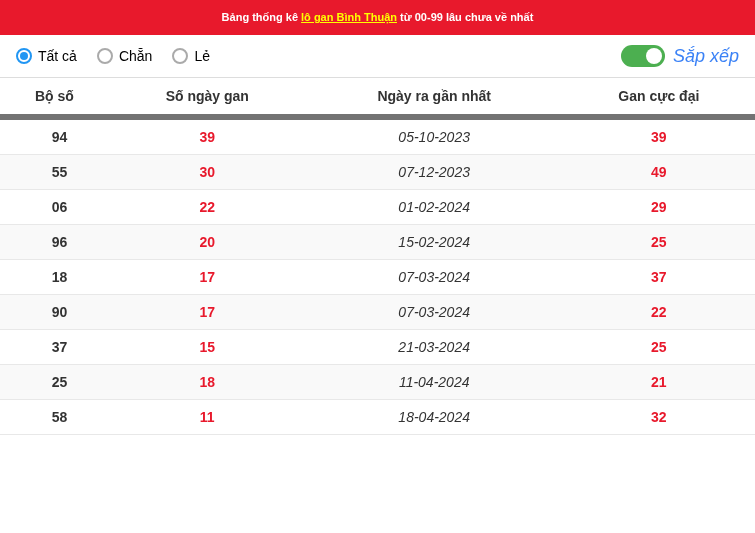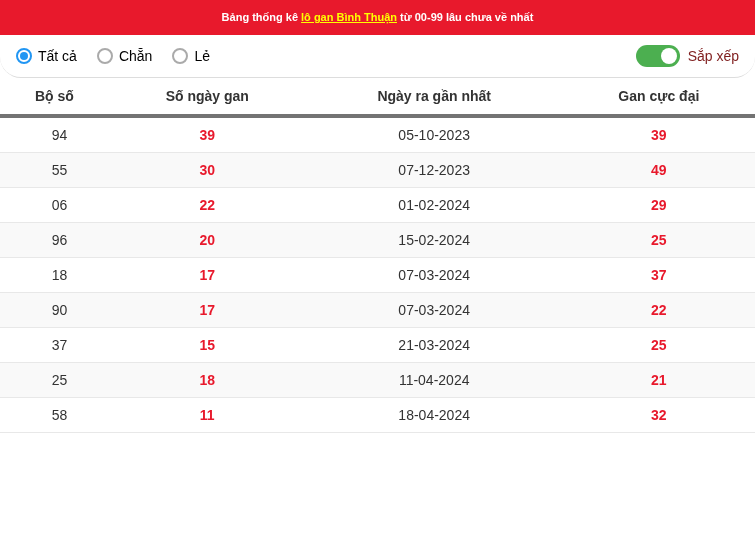--- a/index.html
+++ b/index.html
@@ -26,21 +26,20 @@
       color: #ffff00;
       text-decoration: underline;
     }
 
     .filter-bar {
       display: flex;
       align-items: center;
       padding: 10px 16px;
       border-bottom: 1px solid #ddd;
       background: #fff;
-      border-radius: 21px;
     }
     .filter-options {
       display: flex;
       align-items: center;
       gap: 20px;
       flex: 1;
     }
     .filter-option {
       display: flex;
       align-items: center;
@@ -85,67 +84,69 @@
       content: '';
       position: absolute;
       right: 3px;
       top: 3px;
       width: 16px;
       height: 16px;
       border-radius: 50%;
       background: #fff;
     }
     .sort-label {
-      font-size: 14px;
-      color: #7f1d1d;
+      font-size: 18px;
+      color: #3b82f6;
+      font-style: italic;
     }
 
     .table-container {
       width: 100%;
     }
     table {
       width: 100%;
       border-collapse: collapse;
     }
     thead tr {
       background: #fff;
     }
     thead th {
       padding: 10px 8px;
       font-size: 14px;
       font-weight: bold;
       color: #333;
       text-align: center;
-      border-bottom: 4px solid #737373;
+      border-bottom: 6px solid #737373;
     }
     tbody tr {
       border-bottom: 1px solid #e8e8e8;
     }
     tbody tr:nth-child(odd) {
       background: #fff;
     }
     tbody tr:nth-child(even) {
       background: #f9f9f9;
     }
     tbody td {
       padding: 9px 8px;
       text-align: center;
       font-size: 14px;
     }
     .col-boso {
       color: #333;
-      font-weight: normal;
+      font-weight: bold;
       padding-left: 18px;
     }
     .col-songaygan {
       color: #e8192c;
       font-weight: bold;
     }
     .col-ngayragannhat {
       color: #333;
+      font-style: italic;
     }
     .col-gancucdai {
       color: #e8192c;
       font-weight: bold;
     }
   </style>
 </head>
 <body>
 
 <div class="header">

